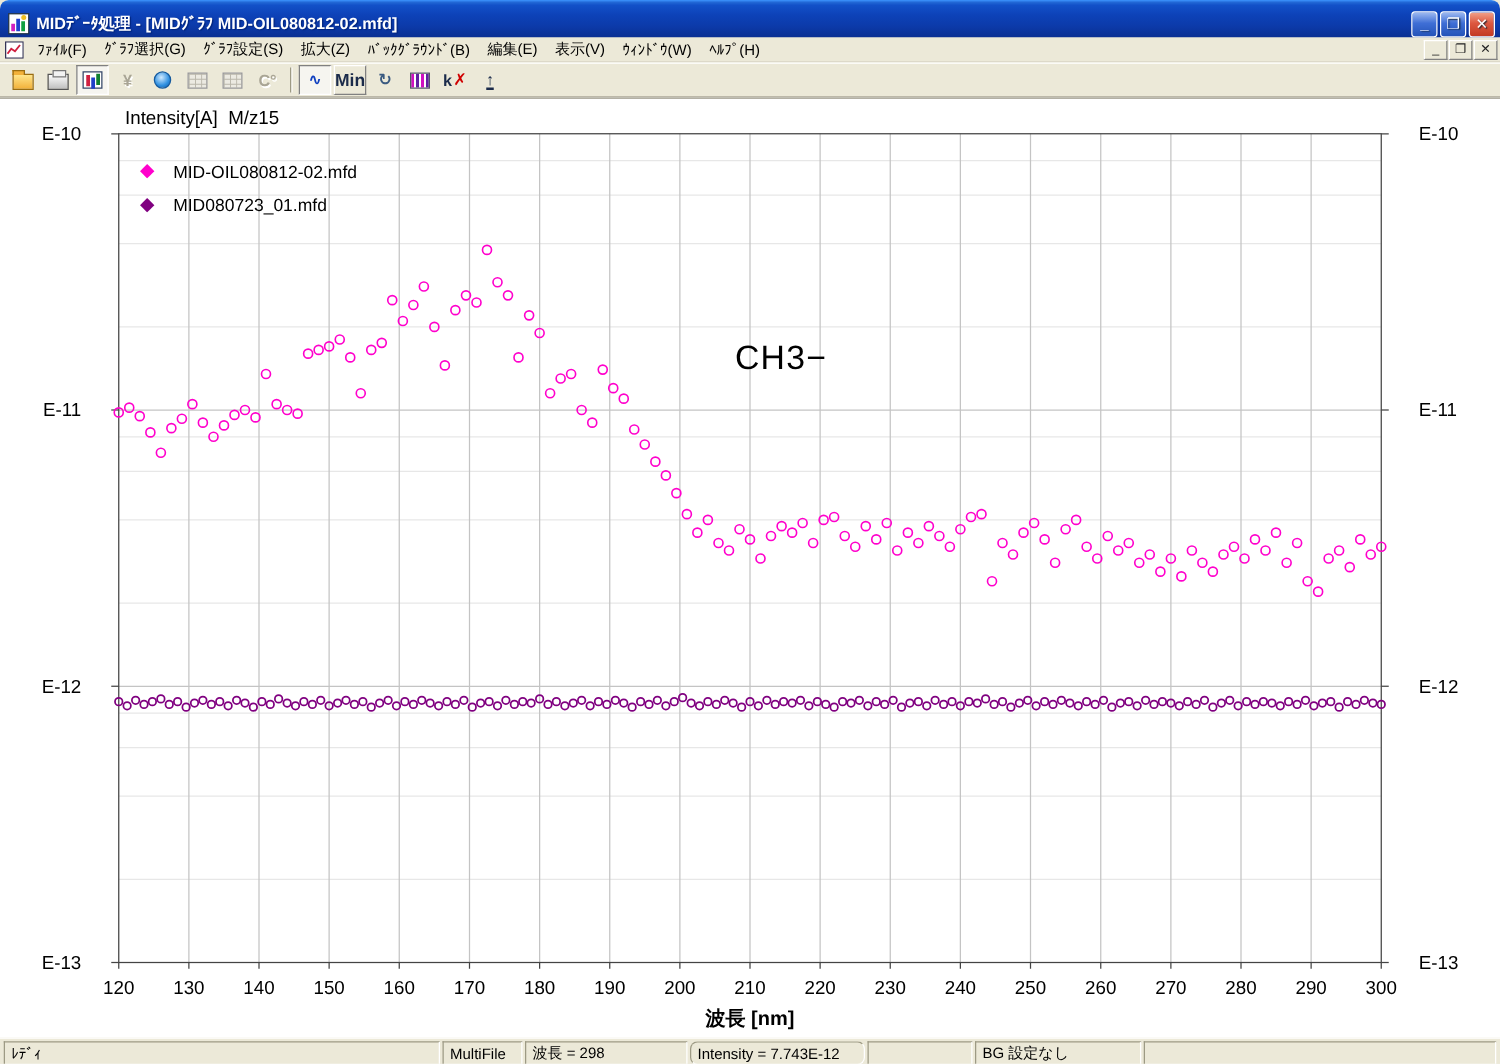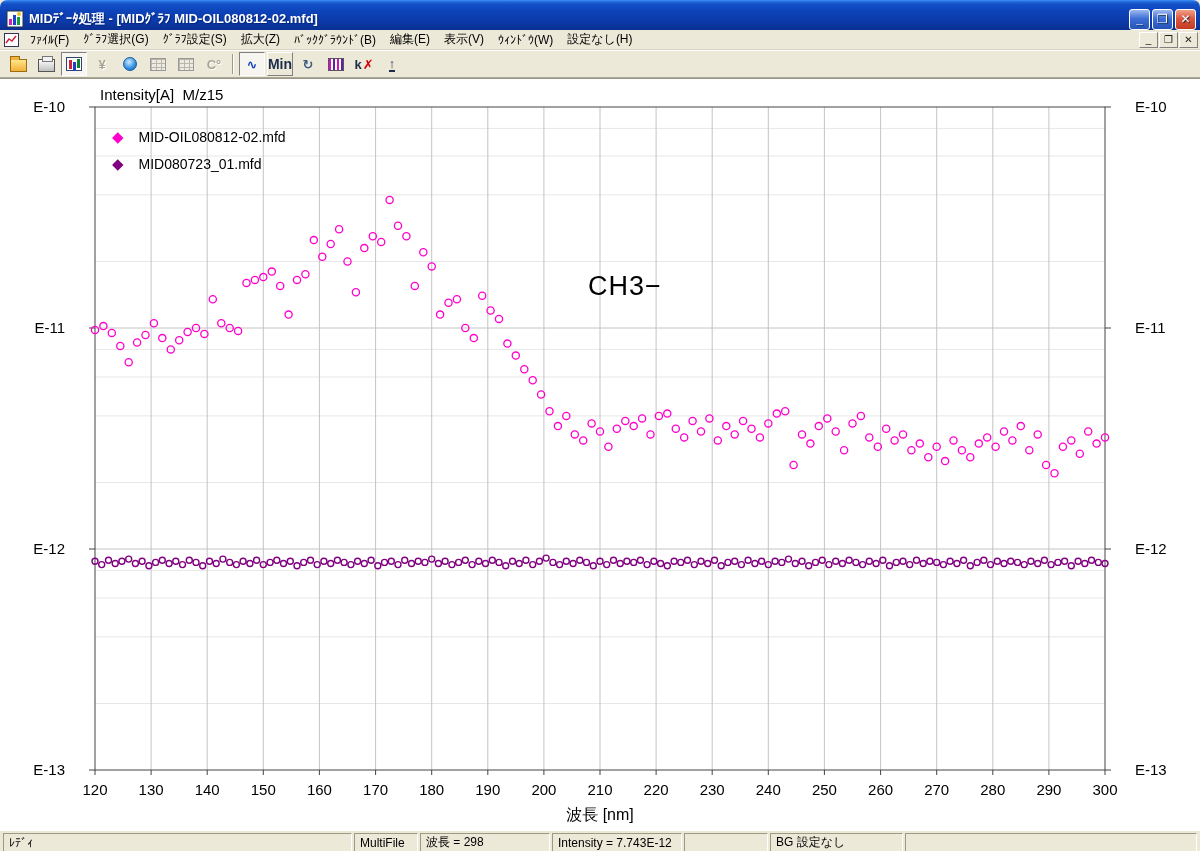--- a/index.html
+++ b/index.html
@@ -67,29 +67,29 @@
 
   
   .chart { flex:0 0 752px; height:752px; position:relative; background:#fff; border-top:1px solid #9a9787; }
   #chart-svg { position:absolute; left:0; top:0; }
   .chart-header { position:absolute; left:100px; top:7px; font-size:15px; color:#000; white-space:pre; }
   .legend { position:absolute; left:112px; top:44px; }
   .legend-item { display:flex; align-items:center; height:27px; }
   .lg-marker { font-size:15px; line-height:1; }
   .lg-label { margin-left:15px; font-size:14px; color:#000; }
   .annotation { position:absolute; left:588px; top:192px; font-size:27px; color:#000; letter-spacing:1px; }
-  .xlabel { position:absolute; left:0; top:726px; width:1200px; text-align:center; font-size:16px; color:#000; }
+  .xlabel { position:absolute; left:0; top:726px; width:1200px; text-align:center; font-size:16px; color:#000;font-weight:bold; }
 
   
   .statusbar {
     flex:1 1 auto; background:#ece9d8; display:flex; align-items:stretch; padding:1px 2px;
     border-top:1px solid #fff; border-bottom:3px solid #2a62c6; font-size:12px; color:#000;
   }
   .sp { border:1px solid; border-color:#9d9a84 #fff #fff #9d9a84; margin:1px 1px; padding:0 5px; display:flex; align-items:center; white-space:nowrap; overflow:hidden; }
-  .sp0 { width:349px; } .sp1 { width:64px; } .sp2 { width:130px; } .sp3 { width:130px; }
+  .sp0 { width:349px; } .sp1 { width:64px; } .sp2 { width:130px; } .sp3 { width:140px;border-radius:6px; }
   .sp4 { width:84px; } .sp5 { width:133px; } .sp6 { flex:1 1 auto; }
 </style>
 </head>
 <body>
 
 <div class="window">
 
   <div class="titlebar">
     <svg class="app-icon" viewBox="0 0 18 18">
       <rect x="1" y="1" width="16" height="16" fill="#fff" stroke="#234" stroke-width="1"></rect>
@@ -112,21 +112,21 @@
       <polyline points="2,10 5,6 8,8 12,3" fill="none" stroke="#d02040" stroke-width="1.5"></polyline>
     </svg>
     <span class="menu-item">ﾌｧｲﾙ(F)</span>
     <span class="menu-item">ｸﾞﾗﾌ選択(G)</span>
     <span class="menu-item">ｸﾞﾗﾌ設定(S)</span>
     <span class="menu-item">拡大(Z)</span>
     <span class="menu-item">ﾊﾞｯｸｸﾞﾗｳﾝﾄﾞ(B)</span>
     <span class="menu-item">編集(E)</span>
     <span class="menu-item">表示(V)</span>
     <span class="menu-item">ｳｨﾝﾄﾞｳ(W)</span>
-    <span class="menu-item">設定なし(H)</span>
+    <span class="menu-item">ﾍﾙﾌﾟ(H)</span>
     <span class="mdi-btns">
       <span class="mbtn">_</span>
       <span class="mbtn">❐</span>
       <span class="mbtn">✕</span>
     </span>
   </div>
 
   <div class="toolbar" id="toolbar">
       <div class="tb-btn normal">
         <span class="ci folder-icon"></span>

